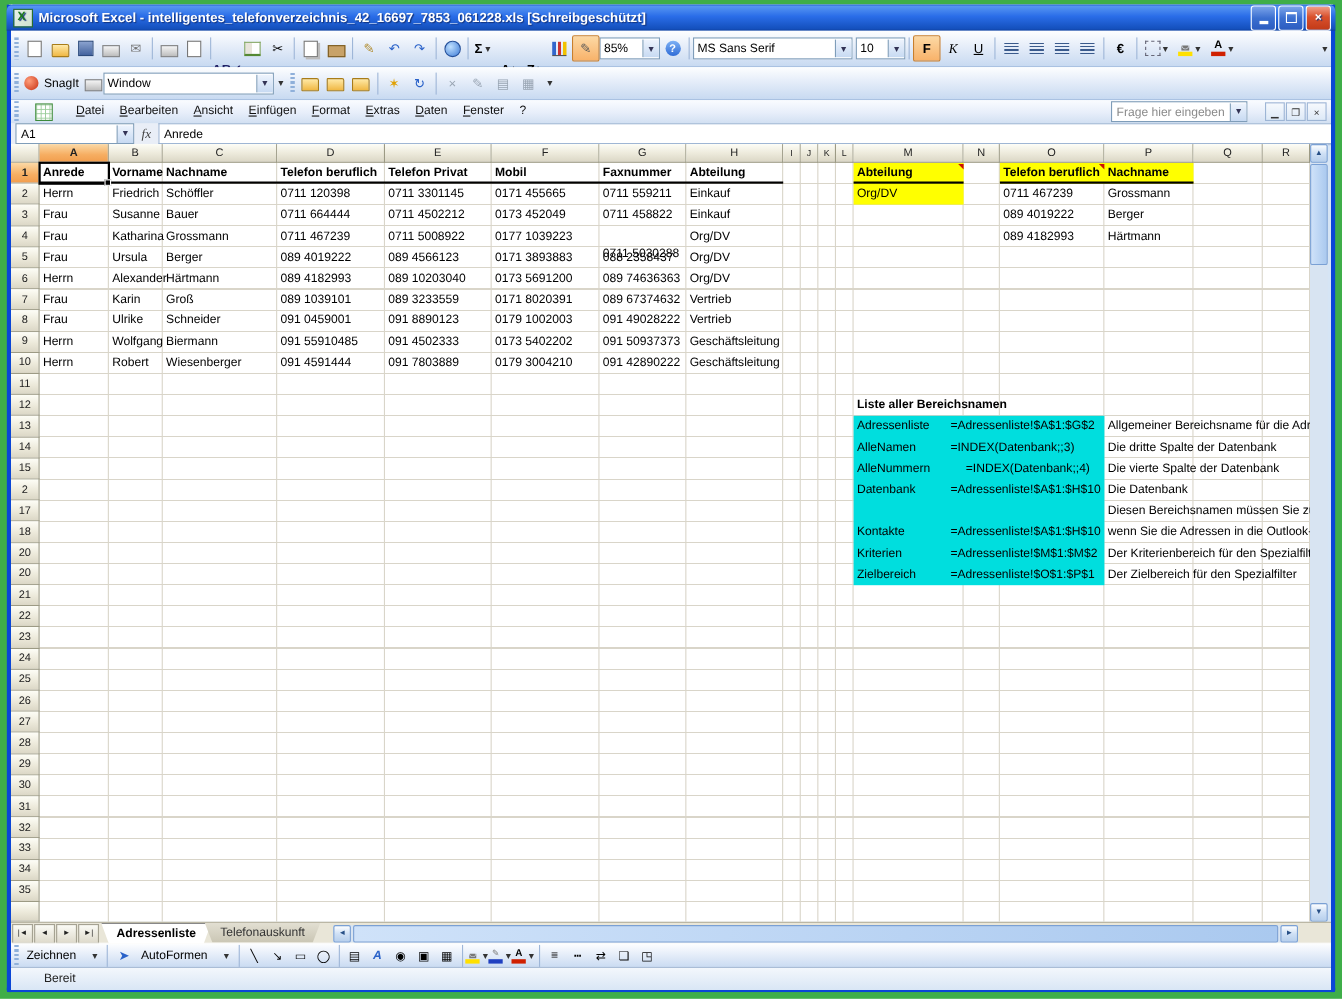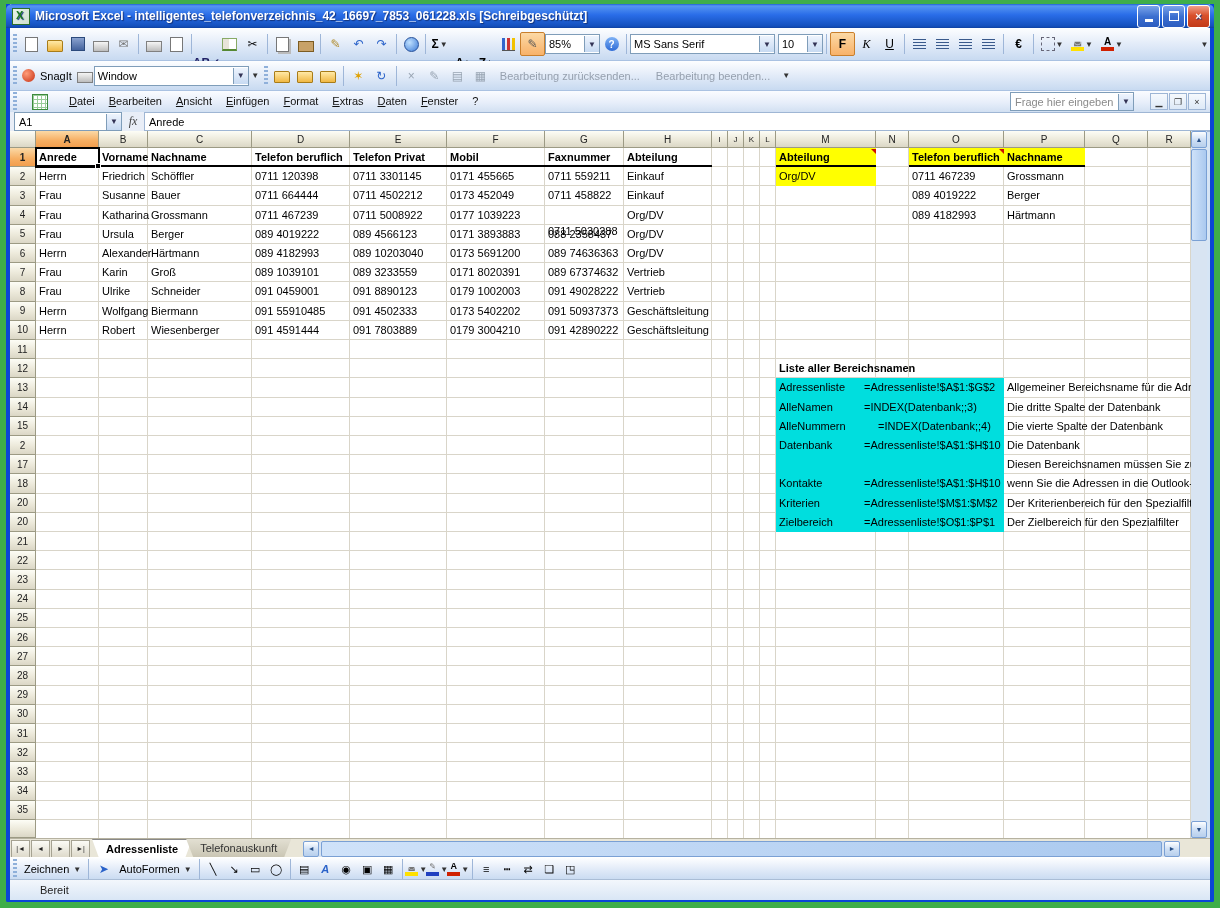--- a/index.html
+++ b/index.html
@@ -71,21 +71,21 @@
   .sb-thumb{position:absolute;background:linear-gradient(90deg,#cfe2f9,#aac9ef);border:1px solid #7aa0d4;border-radius:2px;box-sizing:border-box;}
   
   #tabbar{top:838px;height:19px;background:#e9e6d8;border-top:1px solid #b6b2a0;font-size:11px;}
   .navbtn{width:17px;height:16px;background:linear-gradient(#fbfbf6,#dedacb);border:1px solid #a5a292;margin-left:1px;display:flex;align-items:center;justify-content:center;font-size:7px;color:#222;flex:none;}
   .tab{height:18px;display:flex;align-items:center;padding:0 14px;clip-path:polygon(0 0,100% 0,calc(100% - 7px) 100%,7px 100%);margin-left:-6px;flex:none;}
   .tab.active{background:#fff;font-weight:bold;border-top:1px solid #888;}
   .tab.inactive{background:linear-gradient(#e2dfd2,#cac6b4);color:#333;}
   .hscroll{position:relative;margin-left:12px;height:16px;flex:1;background:#d8e4f2;display:flex;align-items:center;}
   
   #drawbar{top:857px;height:22px;background:linear-gradient(#fdfeff,#e5edf9 45%,#c8daf1);border-top:1px solid #fff;font-size:11px;}
-  .dtext{padding:2px 4px;display:flex;align-items:center;gap:3px;}
+  .dtext{padding:2px 4px;display:flex;align-items:center;gap:12px;}
   
   #statusbar{top:879px;height:20px;background:linear-gradient(#f3f7fc,#d9e6f5);border-top:1px solid #aabdd6;font-size:11px;color:#222;}
   .spanel{height:14px;border:1px solid #b9c6d8;border-top-color:#8fa3bd;background:#e7eef8;margin-left:4px;flex:none;}
 </style>
 </head>
 <body>
 
 <div id="screen">
   <div id="xl-window"></div>
 
@@ -274,24 +274,20 @@
         </div>
         <div class="tbtn">
           <span class="gray">✎</span>
         </div>
         <div class="tbtn">
           <span class="gray">▤</span>
         </div>
         <div class="tbtn">
           <span class="gray">▦</span>
         </div>
-      </span>
-    <span id="reviewbtns" style="display:flex;align-items:center;color:#96a0ae;">
-        <div style="padding: 2px 8px; font-size: 11px;">Bearbeitung zurücksenden...</div>
-        <div style="padding: 2px 8px; font-size: 11px;">Bearbeitung beenden...</div>
       </span>
     <span class="dArrow" style="margin-left:4px">▼</span>
   </div>
 
   <div id="menubar" class="bar">
     <span class="grip"></span>
     <span class="sheeticon"></span>
     <span id="menuitems" style="display:flex;">
         <div class="menuitem">Datei</div>
         <div class="menuitem">Bearbeiten</div>

